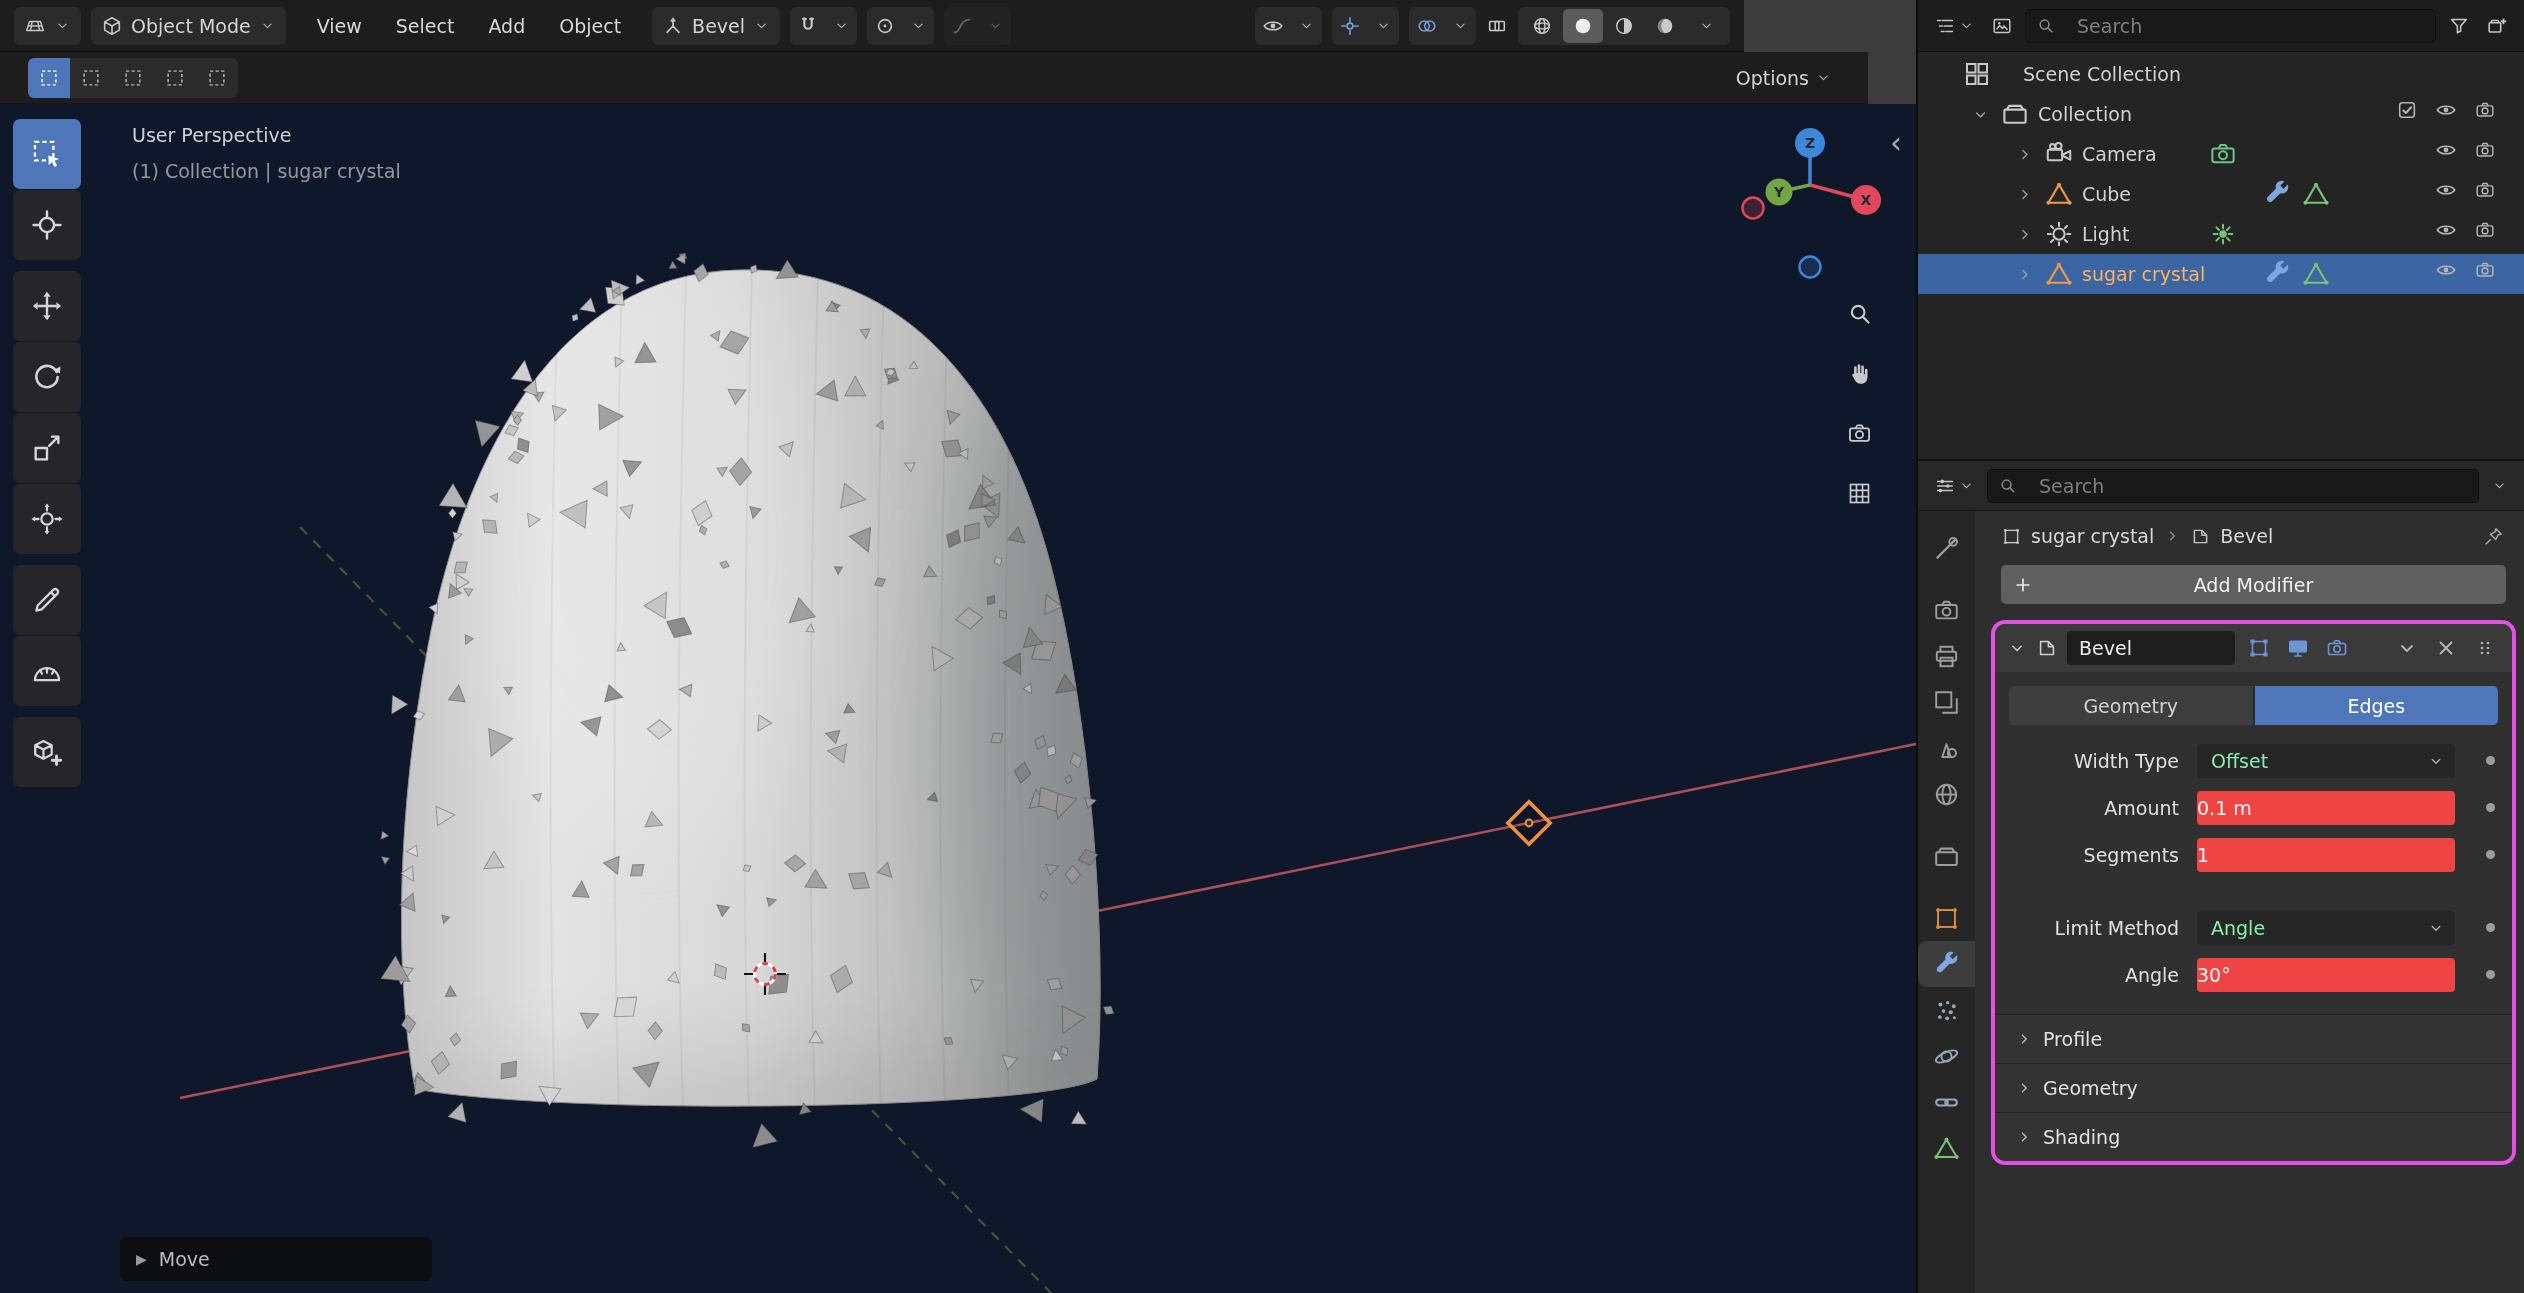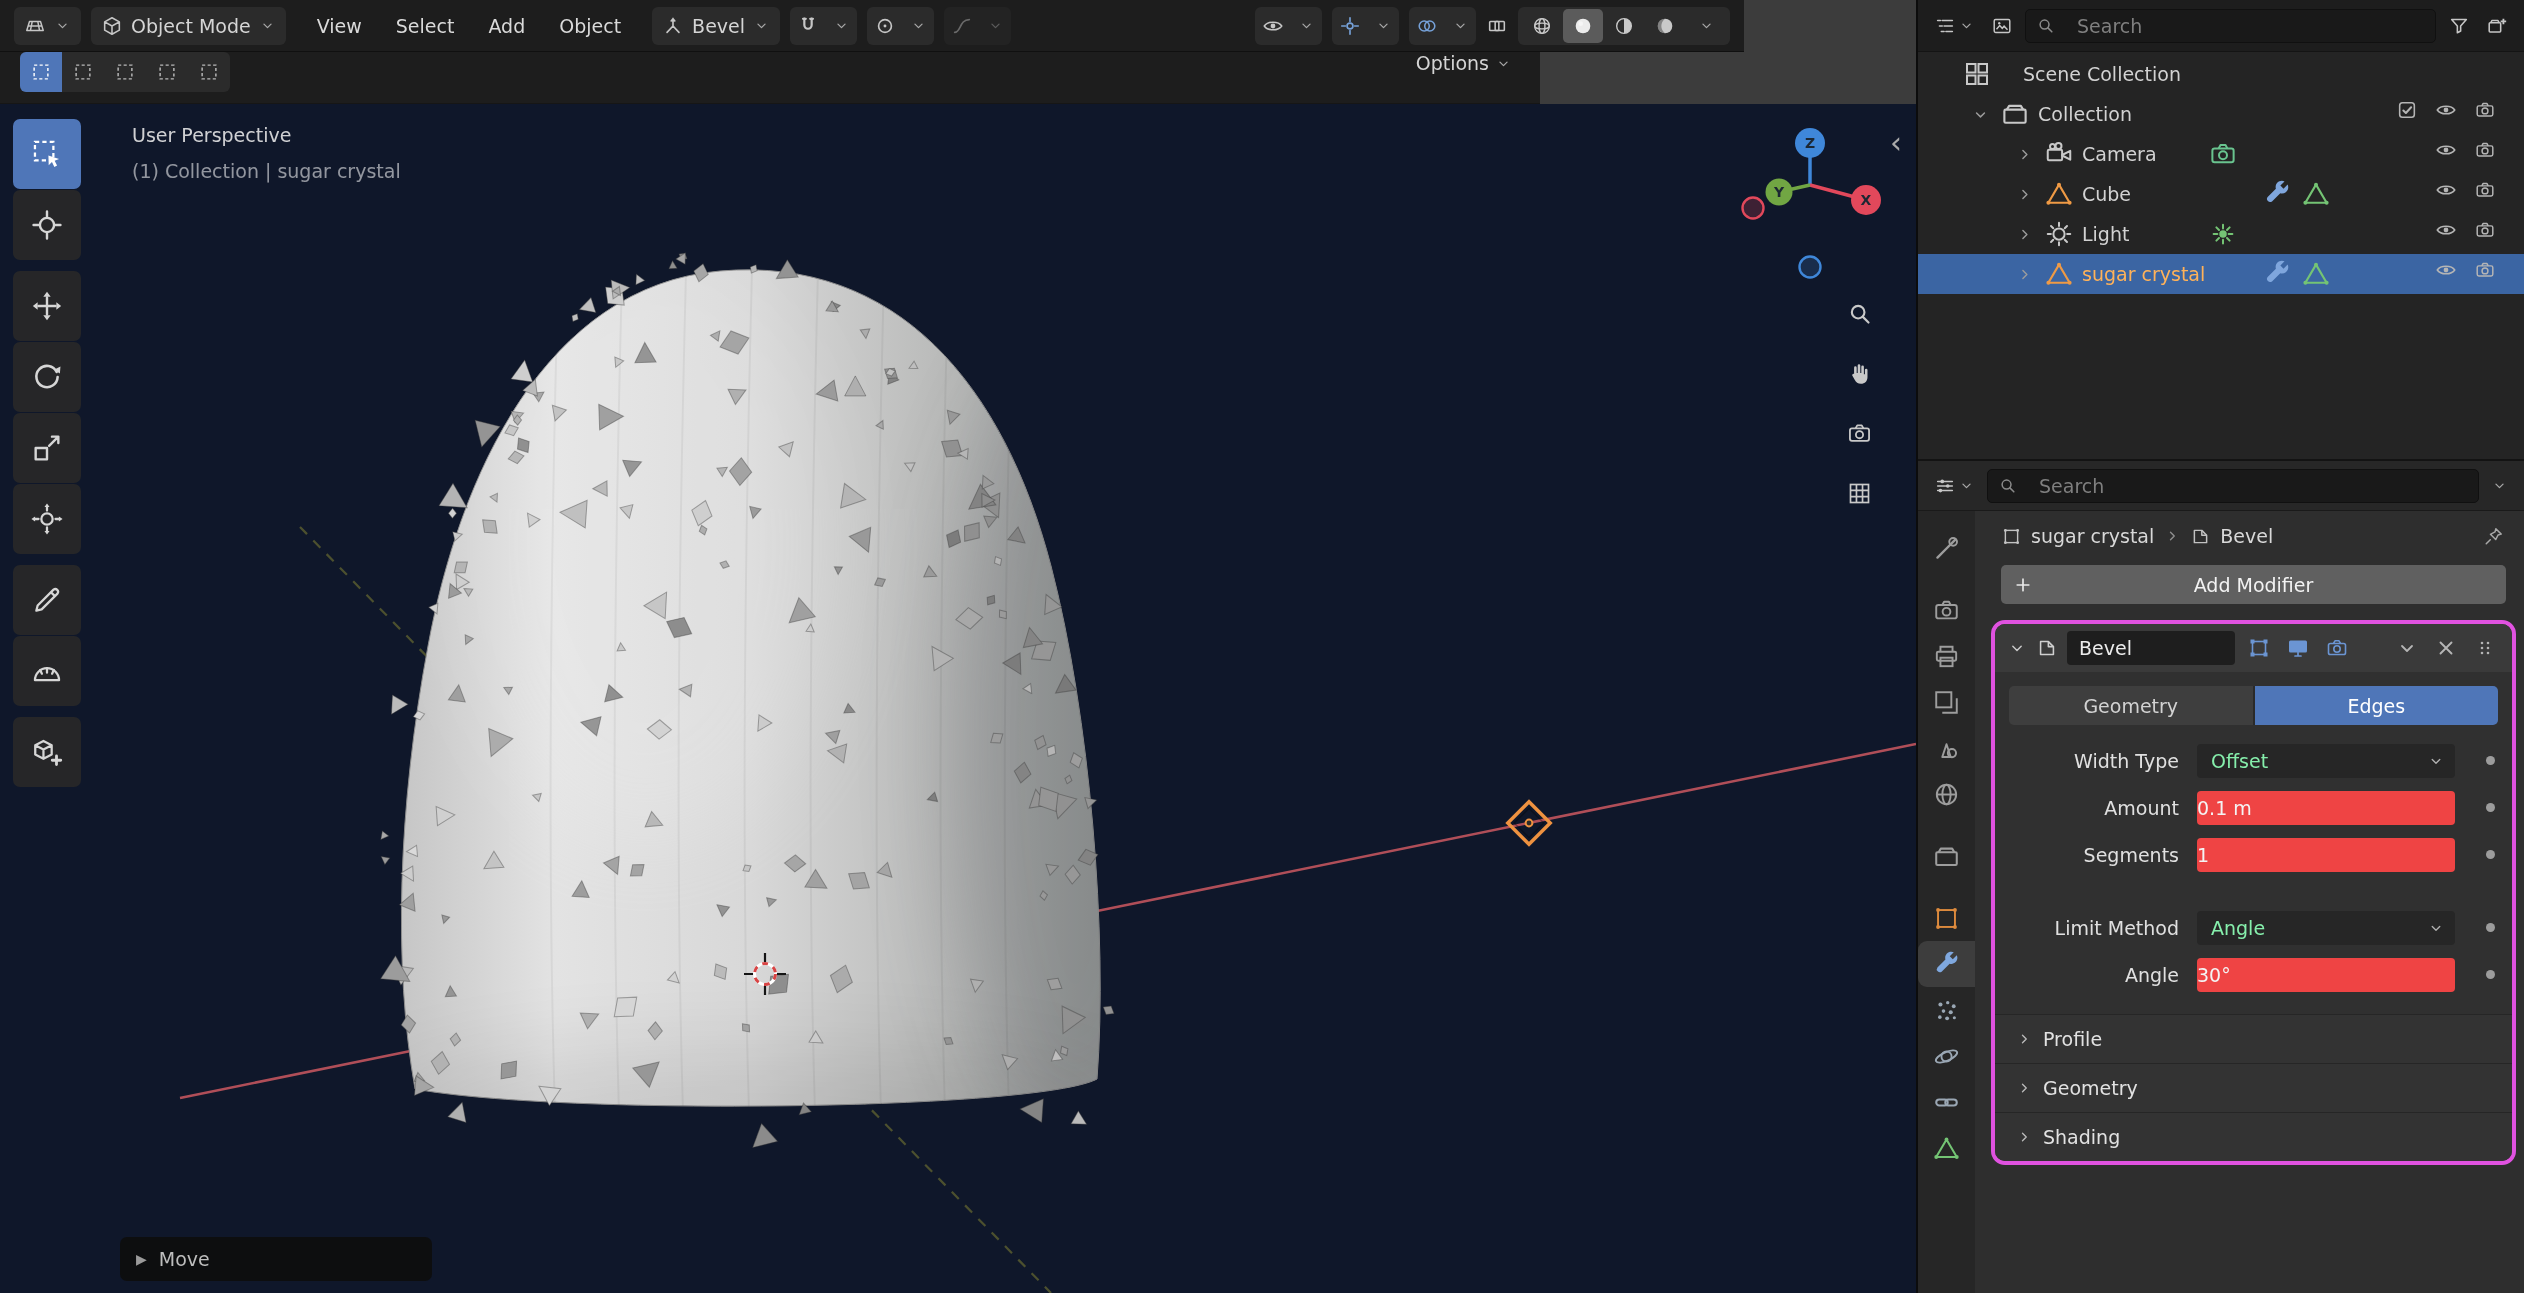--- a/index.html
+++ b/index.html
@@ -17,21 +17,21 @@
 .split{display:flex;align-items:center;background:#2b2b2b;border-radius:6px;height:38px}
 .split>button{padding:0 7px;height:100%;justify-content:center}
 .chev{width:17px;height:17px;color:#a8a8a8}
 .dim{opacity:.45}
 .blue{color:#76a1d8}
 .gray-ic{color:#c6c6c6}
 .shading{display:flex;align-items:center;background:#2b2b2b;border-radius:6px;height:38px;padding:0 4px;gap:1px}
 .shading>button{width:40px;height:34px;justify-content:center;border-radius:5px;color:#c9c9c9}
 .shading>button.active{background:#5b5b5b;color:#ececec}
 
-.tool-header{position:absolute;left:0;top:52px;width:1540px;height:52px;background:#1d1d1d;display:flex;align-items:flex-start;justify-content:space-between;padding:0 20px;border-bottom:1px solid #161616;z-index:5}
+.tool-header{position:absolute;left:0;top:52px;width:1868px;height:52px;background:#1d1d1d;display:flex;align-items:center;justify-content:space-between;padding:0 28px;border-bottom:1px solid #161616;z-index:5}
 .selgroup{display:flex;background:#2b2b2b;border-radius:6px;overflow:hidden;height:40px}
 .selgroup>button{width:42px;justify-content:center;color:#b9b9b9}
 .selgroup>button.active{background:#4f76b8;color:#fff}
 .options-btn{gap:6px;color:#d5d5d5;padding:0 8px}
 
 .viewport{position:absolute;left:0;top:104px;width:1916px;height:1189px;background:#0f172a;overflow:hidden}
 .scene{position:absolute;left:0;top:0;width:1916px;height:1189px}
 .vp1{position:absolute;left:132px;top:20px;color:rgba(235,235,235,.88);z-index:3}
 .vp2{position:absolute;left:132px;top:56px;color:rgba(255,255,255,.55);z-index:3}
 .toolbar{position:absolute;left:13px;top:15px;width:68px;display:flex;flex-direction:column;z-index:4}

